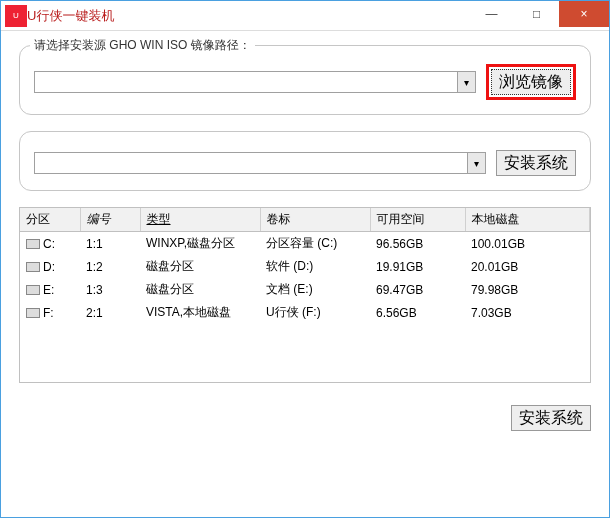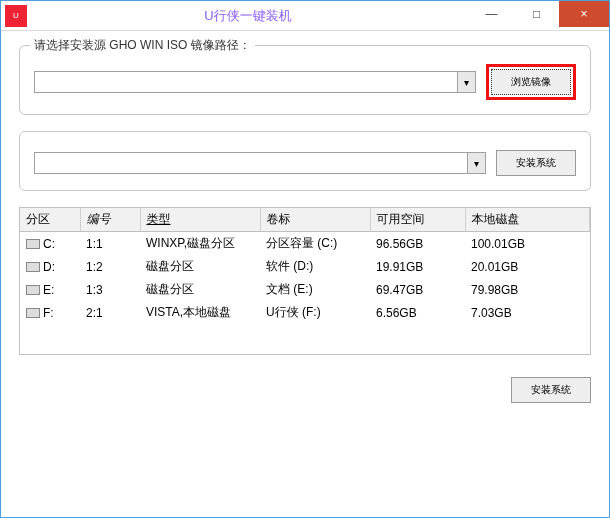--- a/index.html
+++ b/index.html
@@ -1,32 +1,32 @@
 <!DOCTYPE html>
 <html><head>
 <meta charset="utf-8">
 <style>
 * { box-sizing: border-box; margin: 0; padding: 0; }
 body { font-family: "Microsoft YaHei", "SimSun", sans-serif; font-size: 12px; background: #fff; width: 610px; height: 518px; overflow: hidden; border: 1px solid #4aa0e0; }
 .titlebar { height: 30px; background: #fff; display: flex; align-items: center; border-bottom: 1px solid #ddd; }
 .titlebar-icon { width: 22px; height: 22px; background: #e23; margin-left: 4px; display: flex; align-items: center; justify-content: center; color: #fff; font-size: 8px; }
-.window-title { flex: 1; text-align: center; font-size: 13px; color: #8b5cf6; }
+.window-title { flex: 1; text-align: left; font-size: 13px; color: #b91c1c; }
 .window-controls { display: flex; height: 100%; }
 .window-btn { width: 45px; height: 26px; display: flex; align-items: center; justify-content: center; font-size: 12px; color: #444; }
 .window-btn.close { background: #cf4b30; color: #fff; width: 50px; }
 .content { padding: 14px 18px 10px 18px; }
-.fieldset { border: 1px solid #c6c6c6; border-radius: 6px; padding: 18px 14px 14px 14px; margin-bottom: 16px; position: relative; }
+.fieldset { border: 1px solid #c6c6c6; border-radius: 12px; padding: 18px 14px 14px 14px; margin-bottom: 16px; position: relative; }
 .fieldset-title { position: absolute; top: -9px; left: 10px; background: #fff; padding: 0 4px; font-size: 12px; color: #333; }
 .row { display: flex; align-items: center; gap: 10px; }
 .dropdown { flex: 1; height: 22px; border: 1px solid #a0a0a0; background: #fff; position: relative; }
 .dropdown-arrow { position: absolute; right: 0; top: 0; width: 18px; height: 100%; background: #e8e8e8; border-left: 1px solid #a0a0a0; display: flex; align-items: center; justify-content: center; font-size: 10px; }
-.btn { width: 80px; height: 26px; border: 1px solid #999; background: #eee; font-size: 10px; display: flex; align-items: center; justify-content: center; }
+.btn { width: 80px; height: 26px; border: 1px solid #999; background: #eee; font-size: 16px; display: flex; align-items: center; justify-content: center; }
 .btn-highlight-wrap { border: 3px solid #e11; padding: 2px; }
 .btn-highlight-wrap .btn { border: 1px dotted #333; }
-.table-container { border: 1px solid #c0c0c0; margin-top: 4px; height: 148px; overflow: hidden; background: #fff; }
+.table-container { border: 1px solid #c0c0c0; margin-top: 4px; height: 176px; overflow: hidden; background: #fff; }
 .table { width: 100%; border-collapse: collapse; font-size: 12px; }
 .table th { text-align: left; padding: 3px 6px; background: #f1f1f1; border-right: 1px solid #d0d0d0; border-bottom: 1px solid #c0c0c0; font-weight: normal; }
 .table td { padding: 3px 6px; }
 .drive-icon { display: inline-block; width: 14px; height: 10px; background: #ddd; border: 1px solid #888; margin-right: 3px; vertical-align: middle; }
 .footer { display: flex; justify-content: flex-end; padding: 12px 18px; }
 .col-part { width: 60px; }
 .col-num { width: 60px; font-style: italic; }
 .col-type { width: 120px; text-decoration: underline; }
 .col-vol { width: 110px; }
 .col-free { width: 95px; }

